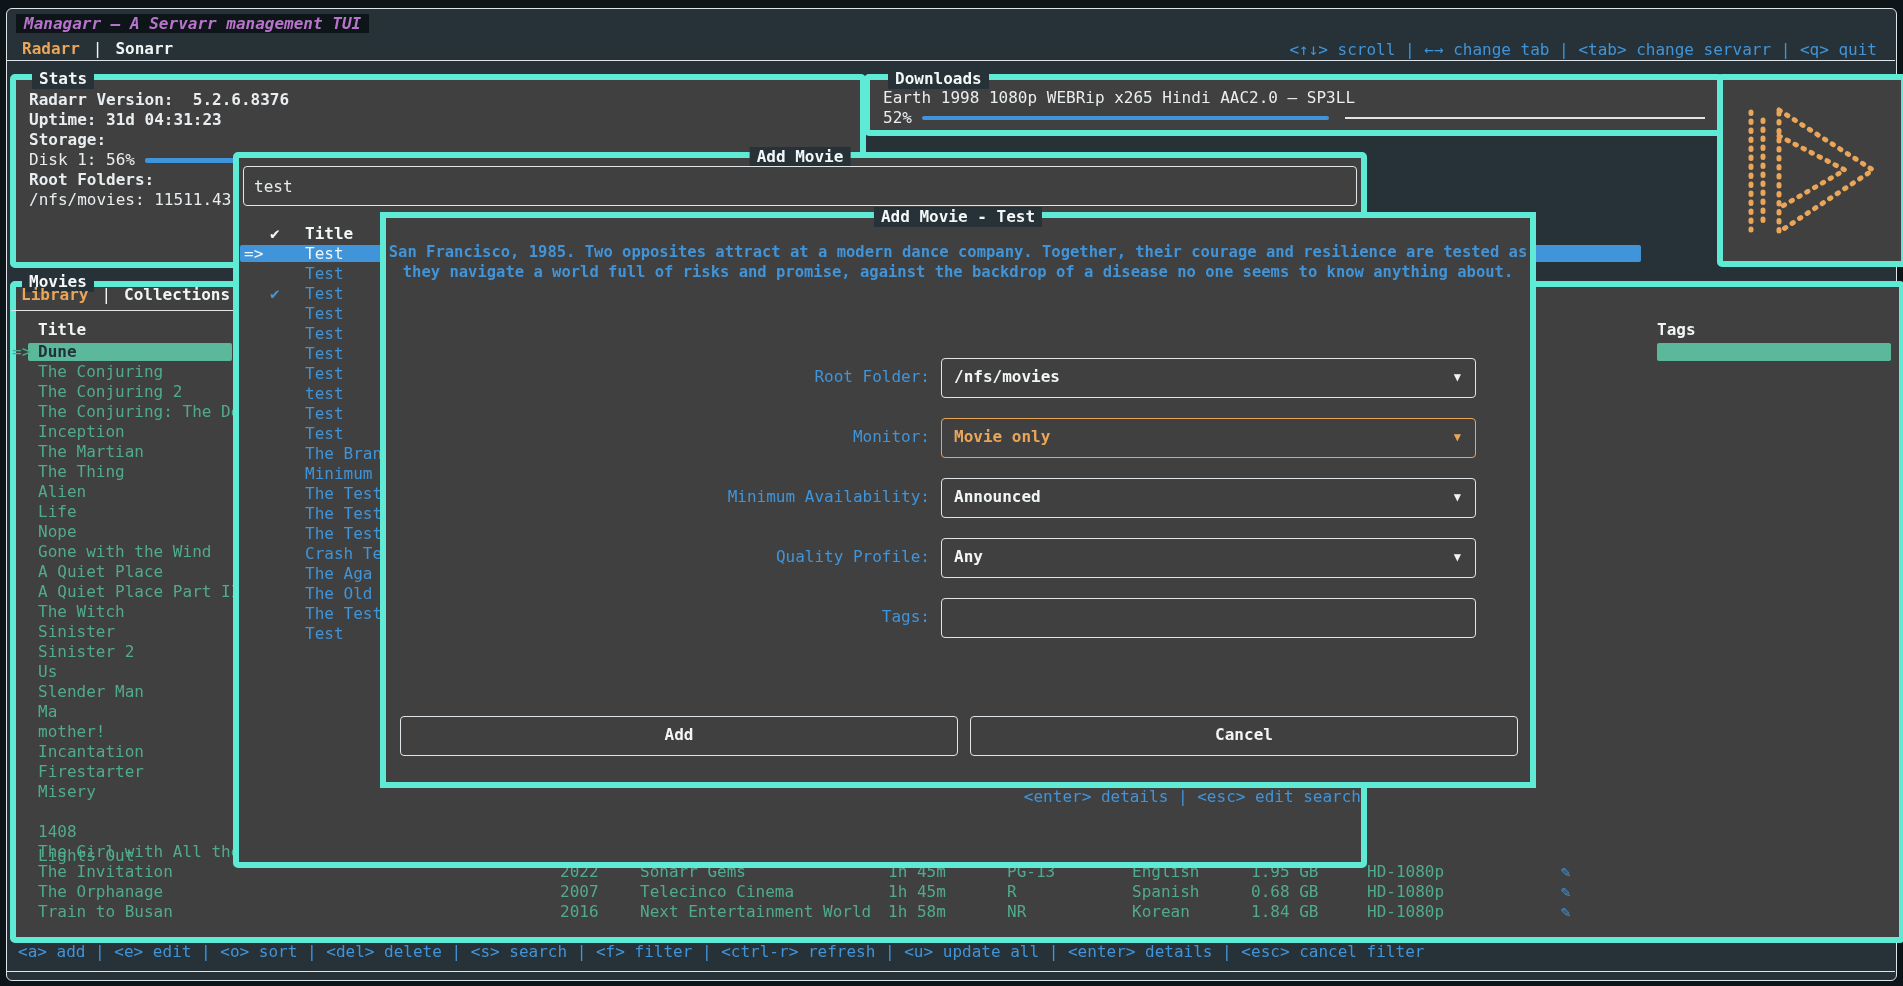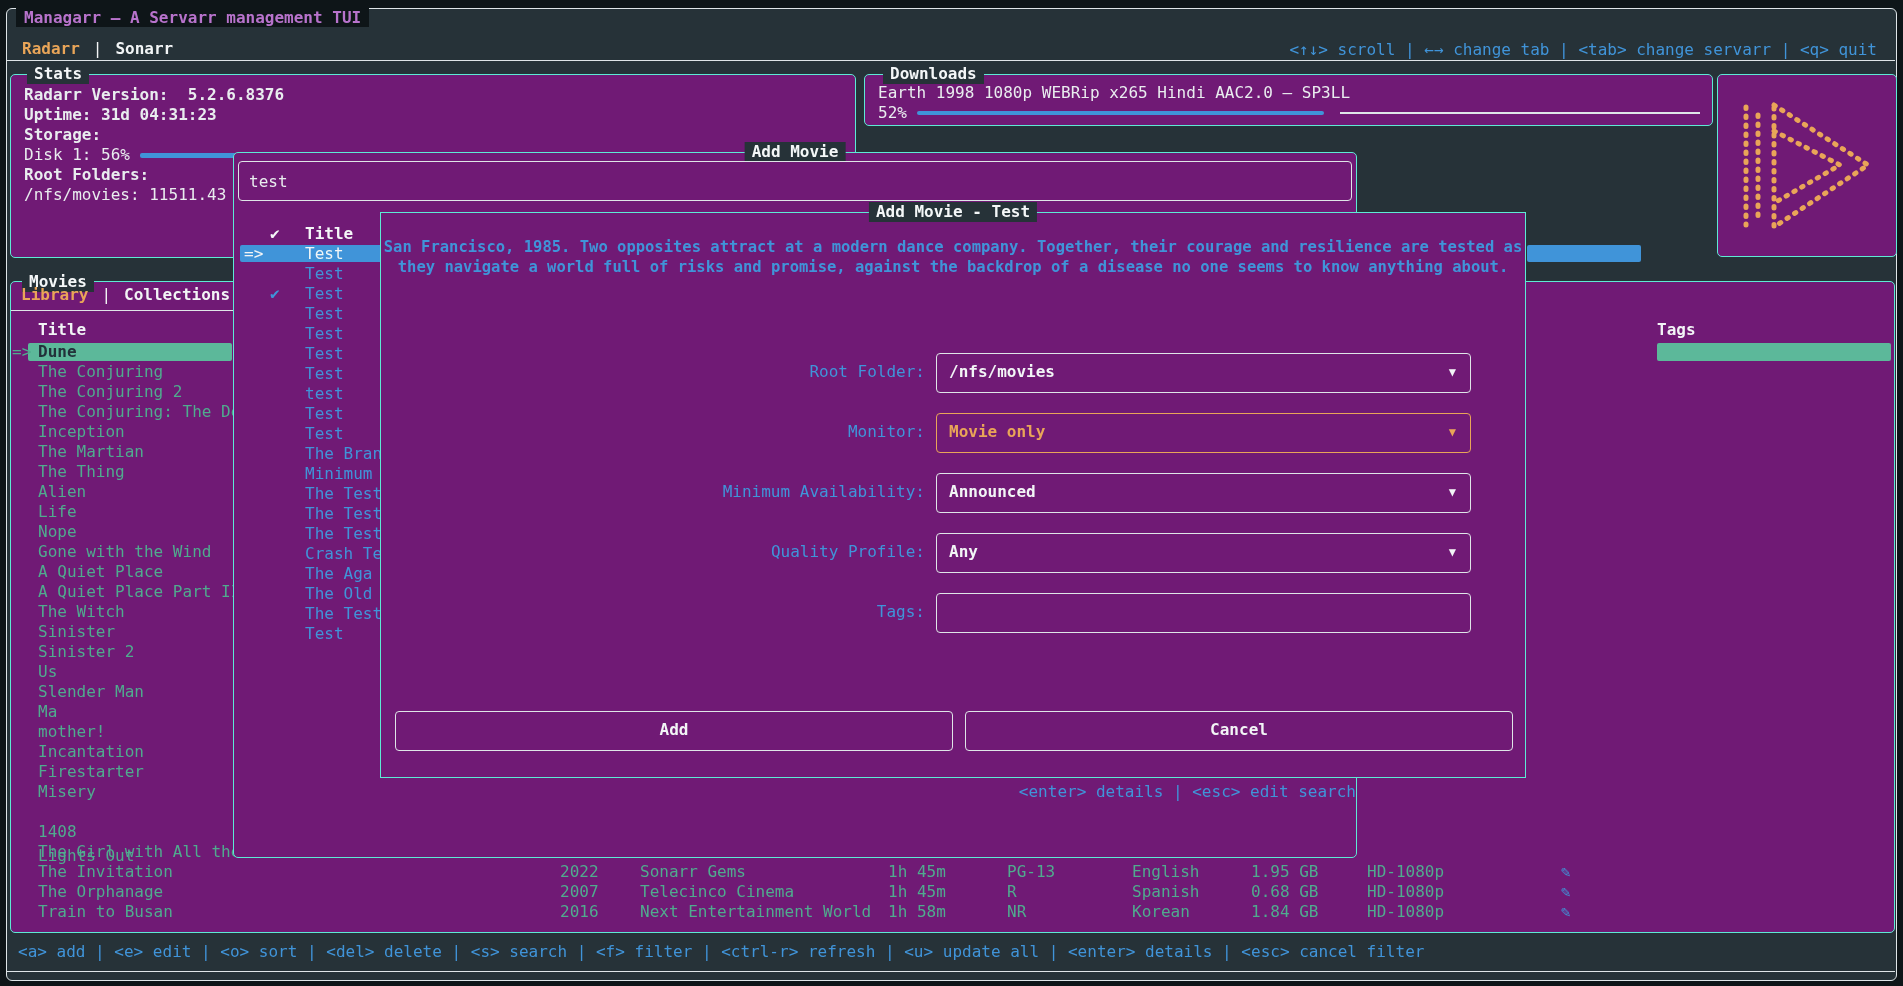--- a/index.html
+++ b/index.html
@@ -1,30 +1,30 @@
 <!DOCTYPE html>
 <html><head>
 <meta charset="utf-8">
 <style>
   html,body{margin:0;padding:0}
   body{width:1903px;height:986px;position:relative;background:#0e1518;
        font-family:"DejaVu Sans Mono",monospace;font-size:16px;color:#e9edef;overflow:hidden}
   .abs{position:absolute}
   .frame{position:absolute;left:6px;top:8px;width:1889px;height:971px;border:1px solid #dfe5e8;border-radius:6px;background:#263238;z-index:0}
   .hline{position:absolute;height:1px;background:#dfe5e8;z-index:1}
-  .panel{position:absolute;border:1px solid #5eead4;border-radius:5px;background:#701a75;z-index:2}
+  .panel{position:absolute;border:6px solid #5eead4;border-radius:5px;background:#404040;z-index:2}
   .ptitle{position:absolute;top:-11px;background:#263238;padding:0 7px;font-weight:bold;color:#f4f7f8;line-height:20px;white-space:pre}
   .ptitle.center{left:50%;transform:translateX(-50%)}
   .pre{white-space:pre}
   .b{font-weight:bold}
   .blue{color:#4094d9}
   .orange{color:#e9a558}
   .white{color:#f2f5f6}
   
-  .apptitle{position:absolute;left:16px;top:8px;background:#0e1518;padding:0 8px;color:#b873cc;font-weight:bold;z-index:3;white-space:pre}
+  .apptitle{position:absolute;left:16px;top:14px;background:#0e1518;padding:0 8px;color:#b873cc;font-weight:bold;font-style:italic;z-index:3;white-space:pre}
   .tabs{position:absolute;display:flex;gap:13px;z-index:3;line-height:22px;white-space:pre}
   
   .stats-line{line-height:20px;white-space:pre}
   .disk-row{display:flex;align-items:center}
   .disk-bar{width:111px;height:5px;background:#4094d9;margin-left:10px;border-radius:2px}
   .dl-row{display:flex;align-items:center}
   .dl-track{position:relative;flex:1;height:16px;margin:0 12px 0 10px}
   .dl-fill{position:absolute;left:0;top:6px;height:4px;background:#4094d9;border-radius:2px}
   .dl-rest{position:absolute;right:0;top:7px;height:2px;background:#dfe5e8}
   

